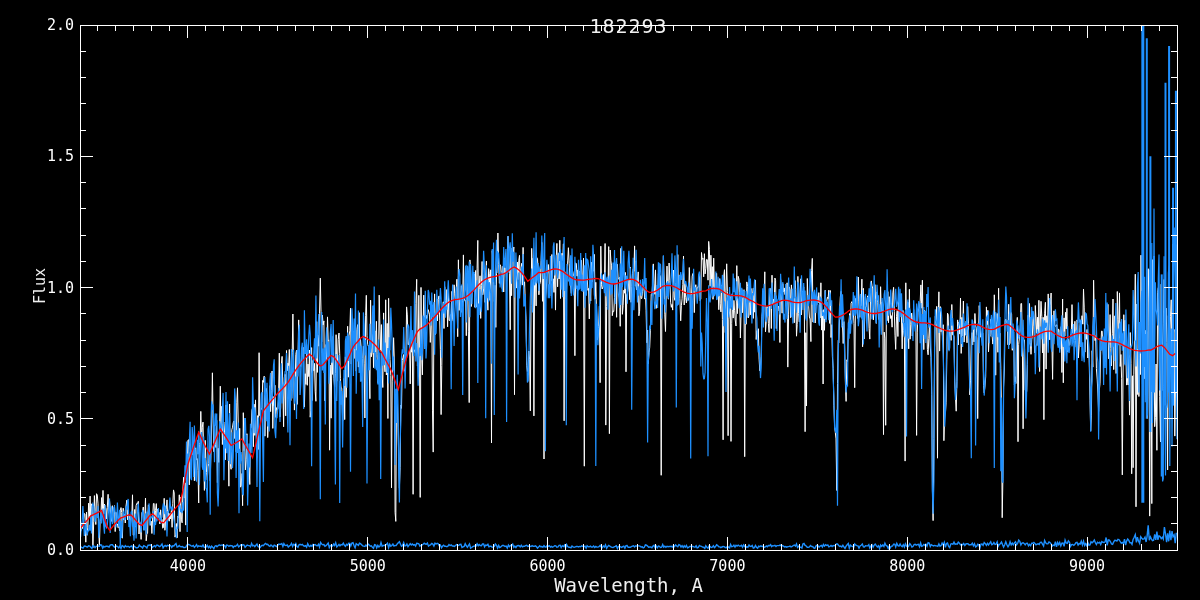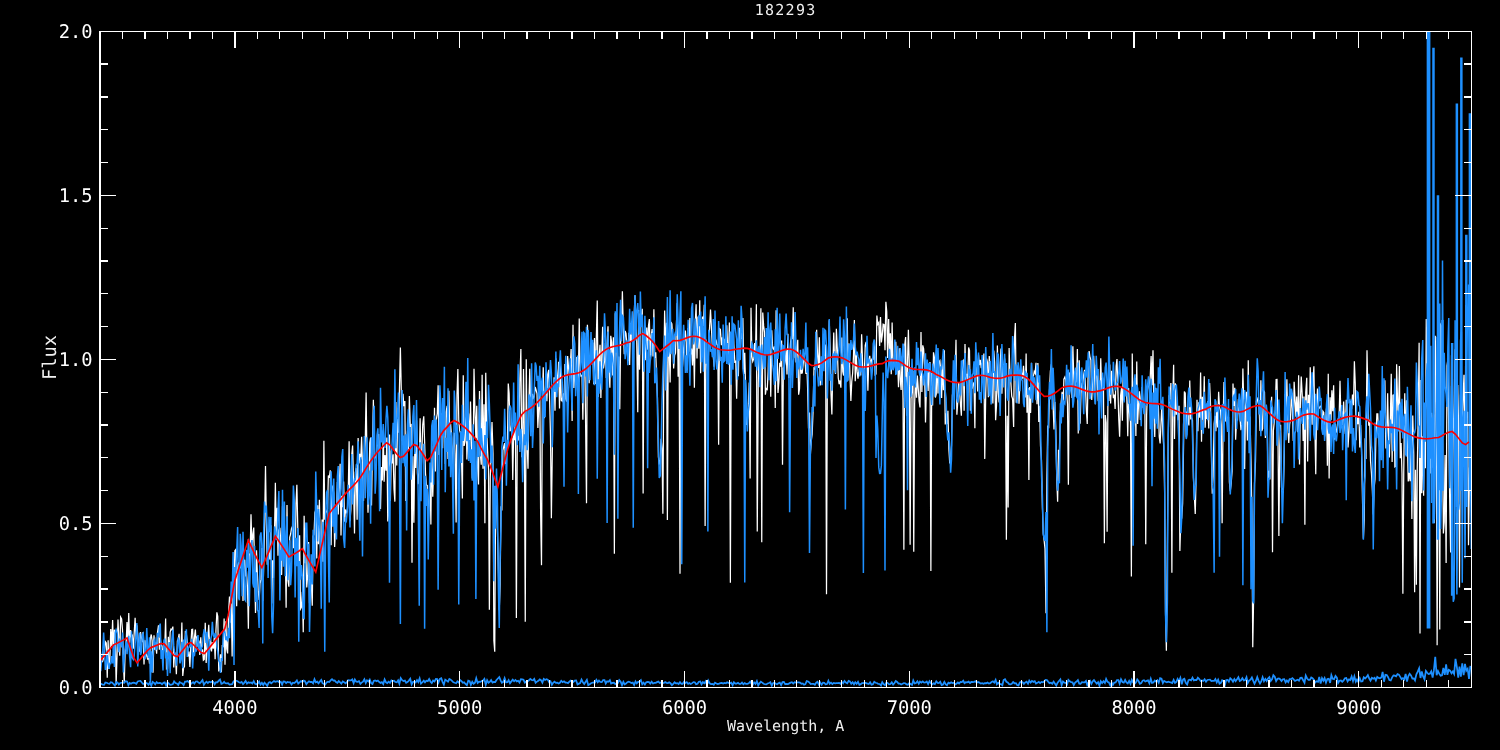--- a/index.html
+++ b/index.html
@@ -1,20 +1,20 @@
 <!DOCTYPE html>
 <html><head>
 <meta charset="utf-8">
 <style>
   html,body{margin:0;padding:0;background:#000;width:1200px;height:600px;overflow:hidden;}
   body{position:relative;font-family:"DejaVu Sans Mono","Liberation Mono",monospace;color:#fff;}
   #plot-svg{position:absolute;left:0;top:0;}
   .lbl{position:absolute;color:#f0f0f0;white-space:nowrap;}
-  #title-lbl{left:80px;top:1px;width:1097px;text-align:center;font-size:12px;letter-spacing:1px;}
-  #xaxis-lbl{left:80px;top:574px;width:1097px;text-align:center;font-size:12px;}
+  #title-lbl{left:80px;top:14px;width:1097px;text-align:center;font-size:20px;letter-spacing:1px;}
+  #xaxis-lbl{left:80px;top:574px;width:1097px;text-align:center;font-size:19px;}
   #yaxis-lbl{left:40px;top:286px;transform:translate(-50%,-50%) rotate(-90deg);font-size:15px;}
 </style>
 </head>
 <body>
 
 <div id="title-lbl" class="lbl">182293</div>
 <div id="xaxis-lbl" class="lbl">Wavelength, A</div>
 <div id="yaxis-lbl" class="lbl">Flux</div>
 
 <svg id="plot-svg" width="1200" height="600">

